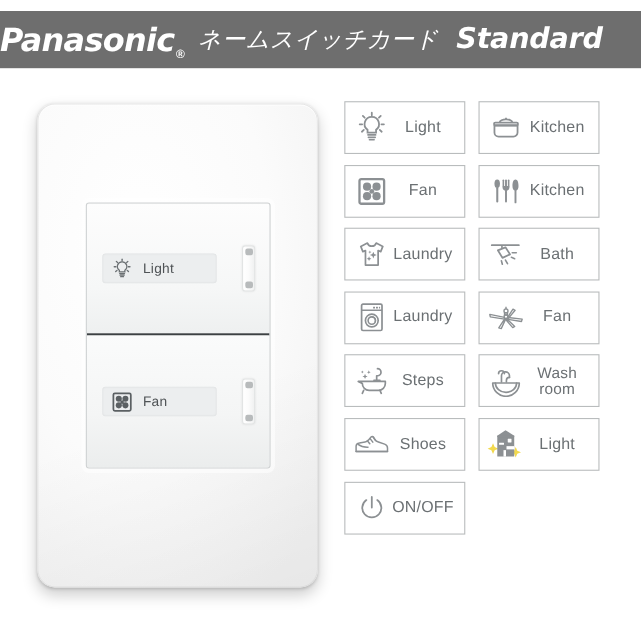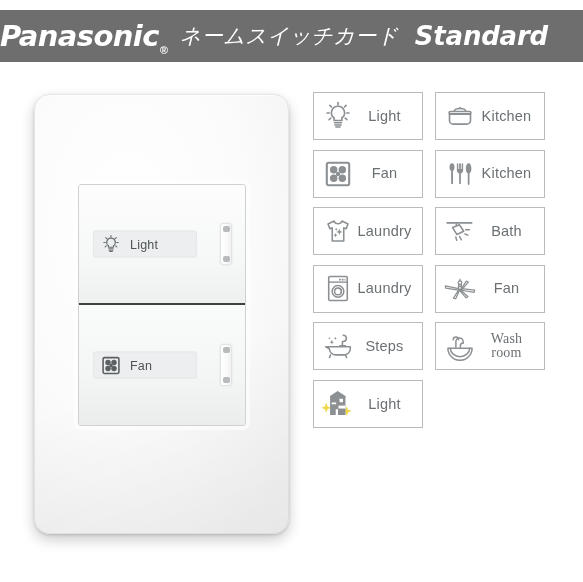--- a/index.html
+++ b/index.html
@@ -179,21 +179,21 @@
   }
   .card .lbl {
     flex: 1 1 auto;
     text-align: center;
     font-size: 14.5px;
     color: #6b7073;
     line-height: 1.02;
     letter-spacing: 0.2px;
     padding-right: 2px;
   }
-  .card .lbl.two-line { font-size: 14px; line-height: 1.06; font-family: Liberation Serif, serif; }
+  .card .lbl.two-line { font-size: 14px; line-height: 1.06; }
   .card .lbl.spaced { letter-spacing: 2.2px; }
 
   svg { display: block; }
 </style>
 </head>
 <body>
 
 <div class="header">
   <span class="brand">Panasonic</span>
   <span class="brand-reg">®</span>
@@ -417,34 +417,59 @@
           <path d="M5.0 13.4 a8.0 7.0 0 0 0 16.0 0"></path>
         </g>
       </svg>
     </span>
     <span class="lbl two-line">
       <span>Wash</span><br>
       <span>room</span>
     </span>
   </div>
 
+  <div class="card">
+    <span class="ic">
+      <svg width="34" height="26" viewBox="0 0 30 22">
+        <g fill="none" stroke="#8c9093" stroke-width="1.2" stroke-linecap="round" stroke-linejoin="round">
+          <path d="M2.4 16.6 V12.4 c0 -1.6 1.0 -2.4 2.6 -2.6 l4.6 -0.7 c1.2 -0.2 2.0 -0.8 2.8 -1.7 l2.0 -2.3
+                   c0.6 -0.7 1.5 -0.7 2.0 0.1 l1.2 1.9 c0.6 1.0 1.5 1.6 2.7 2.0 l5.0 1.7 c1.6 0.55 2.3 1.5 2.3 3.0 v2.8 z"></path>
+          <path d="M2.4 16.6 H27.6"></path>
+          <path d="M11.4 8.0 l2.0 2.5"></path>
+          <path d="M13.8 6.6 l2.0 2.6"></path>
+          <path d="M16.0 5.2 l1.9 2.6"></path>
+          <path d="M4.0 11.0 q3.2 2.4 8.0 2.2"></path>
+        </g>
+      </svg>
+    </span>
+    <span class="lbl">Shoes</span>
+  </div>
 
 
   <div class="card">
     <span class="ic">
       <svg width="34" height="30" viewBox="0 0 30 26">
         <g fill="#f2d94e">
           <path d="M4.6 12.0 l1.3 3.1 l3.1 1.3 l-3.1 1.3 l-1.3 3.1 l-1.3 -3.1 l-3.1 -1.3 l3.1 -1.3 z"></path>
           <path d="M22.8 15.0 l1.25 3.0 l3.0 1.25 l-3.0 1.25 l-1.25 3.0 l-1.25 -3.0 l-3.0 -1.25 l3.0 -1.25 z"></path>
         </g>
         <path d="M14.6 1.6 L8.0 6.0 V22.8 H21.6 V6.0 z" fill="#8c9093"></path>
         <rect x="8.0" y="6.0" width="13.6" height="1.1" fill="#8c9093"></rect>
         <rect x="16.4" y="8.4" width="3.0" height="3.0" rx="0.3" fill="#ffffff"></rect>
         <rect x="9.4" y="11.6" width="4.0" height="1.7" rx="0.3" fill="#ffffff"></rect>
         <rect x="15.4" y="14.4" width="6.2" height="2.6" fill="#ffffff"></rect>
         <rect x="13.0" y="17.6" width="2.0" height="5.2" fill="#ffffff"></rect>
       </svg>
     </span>
     <span class="lbl">Light</span>
   </div>
 
+  <div class="card">
+    <span class="ic">
+      <svg width="26" height="26" viewBox="0 0 24 24">
+        <path d="M7.4 5.2 a8.0 8.0 0 1 0 9.2 0" fill="none" stroke="#8c9093" stroke-width="1.5" stroke-linecap="round"></path>
+        <path d="M12 2.6 V11.4" fill="none" stroke="#8c9093" stroke-width="1.5" stroke-linecap="round"></path>
+      </svg>
+    </span>
+    <span class="lbl">ON/OFF</span>
+  </div>
 
 </div>
 
 </body></html>

